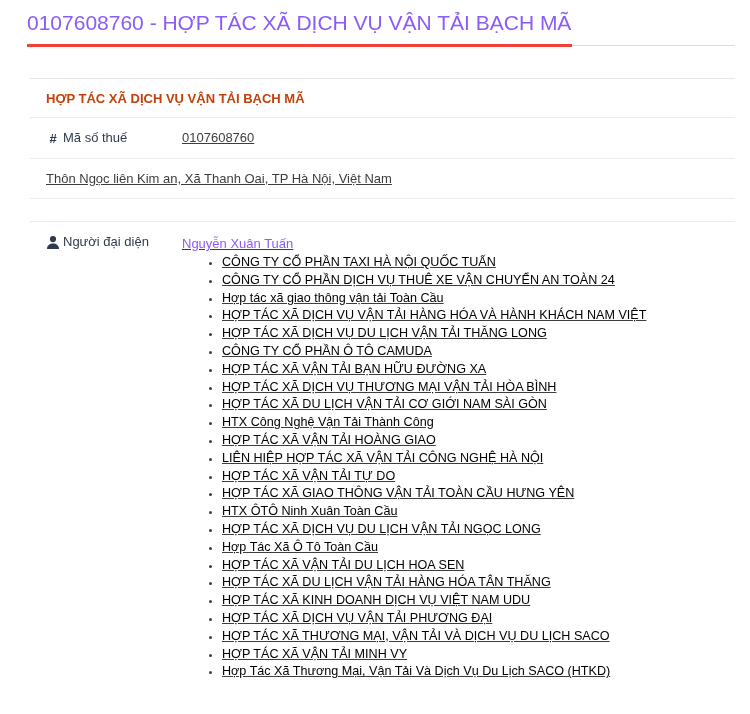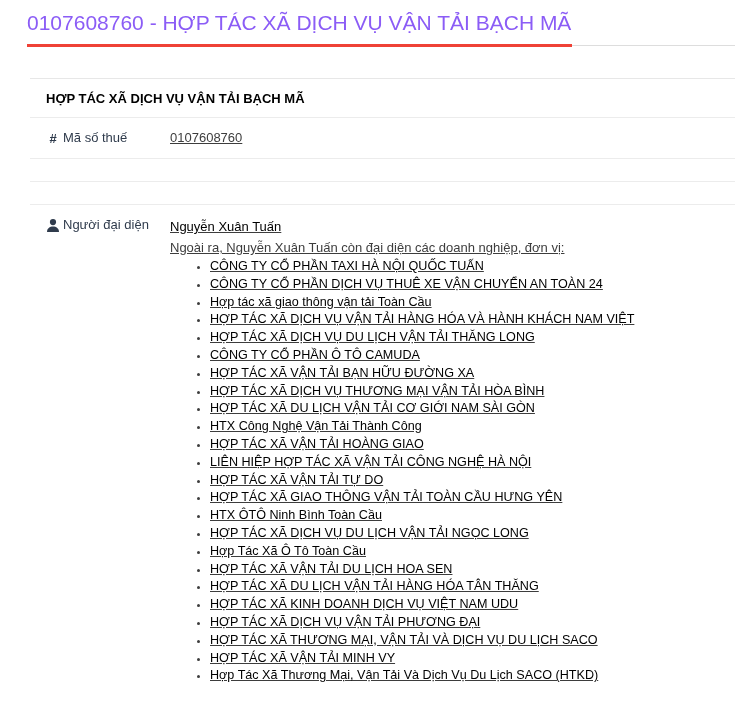--- a/index.html
+++ b/index.html
@@ -33,29 +33,30 @@
   }
   
   .card {
     margin: 31px 15px 0 30px;
     border-top: 1px solid #e7e7e7;
   }
   .section-header {
     padding: 12px 16px 11px 16px;
     font-size: 13px;
     font-weight: bold;
-    color: #000000;
+    color: #c2410c;
     border-bottom: 1px solid #ececec;
   }
   .row {
     display: flex;
     padding: 11px 16px;
     border-bottom: 1px solid #ececec;
     font-size: 13px;
     line-height: 17px;
+    gap: 12px;
   }
   .row:last-child { border-bottom: none; }
   .row-label {
     flex: none;
     width: 124px;
     color: #2f3b4c;
     white-space: nowrap;
   }
   .row-value {
     flex: 1;
@@ -70,21 +71,21 @@
     text-align: center;
     vertical-align: -1px;
   }
   .icon.hash { font-weight: 800; font-size: 13px; }
   .icon.info {
     font-family: "Liberation Serif", serif;
     font-weight: 800; font-size: 13px; font-style: normal;
   }
   .icon svg { display: inline-block; vertical-align: -2px; }
   
-  .rep-name { line-height: 21px; color: #000000; }
+  .rep-name { line-height: 21px; color: #8b5cf6; }
   .rep-note { line-height: 21px; color: #3d3d3d; }
   ul.companies {
     margin: 0;
     padding: 0 0 0 40px;
     list-style: disc;
   }
   ul.companies li {
     font-size: 12.6px;
     line-height: 17.8px;
     color: #000000;
@@ -106,35 +107,35 @@
   <div class="section-header">HỢP TÁC XÃ DỊCH VỤ VẬN TẢI BẠCH MÃ</div>
 
   <div class="row">
     <div class="row-label">
       <span class="icon hash">#</span><span>Mã số thuế</span>
     </div>
     <div class="row-value">0107608760</div>
   </div>
 
   <div class="row">
+    <div class="row-value">Thôn Ngọc liên Kim an, Xã Thanh Oai, TP Hà Nội, Việt Nam</div>
   </div>
 
   <div class="row">
   </div>
 
   <div class="row">
     <div class="row-label">
       <span class="icon"><svg width="12" height="13" viewBox="0 0 12 13">
             <circle cx="6" cy="3.1" r="3.1" fill="#2f3b4c"></circle>
             <path fill="#2f3b4c" d="M0 13c0-3.4 2.7-5.4 6-5.4s6 2 6 5.4z"></path>
           </svg></span><span>Người đại diện</span>
     </div>
     <div class="row-value">
       <div class="rep-name">Nguyễn Xuân Tuấn</div>
-      <div class="rep-note">Ngoài ra, Nguyễn Xuân Tuấn còn đại diện các doanh nghiệp, đơn vị:</div>
       <ul class="companies">
 
           <li>CÔNG TY CỔ PHẦN TAXI HÀ NỘI QUỐC TUẤN</li>
 
           <li>CÔNG TY CỔ PHẦN DỊCH VỤ THUÊ XE VẬN CHUYỂN AN TOÀN 24</li>
 
           <li>Hợp tác xã giao thông vận tải Toàn Cầu</li>
 
           <li>HỢP TÁC XÃ DỊCH VỤ VẬN TẢI HÀNG HÓA VÀ HÀNH KHÁCH NAM VIỆT</li>
 
@@ -151,21 +152,21 @@
           <li>HTX Công Nghệ Vận Tải Thành Công</li>
 
           <li>HỢP TÁC XÃ VẬN TẢI HOÀNG GIAO</li>
 
           <li>LIÊN HIỆP HỢP TÁC XÃ VẬN TẢI CÔNG NGHỆ HÀ NỘI</li>
 
           <li>HỢP TÁC XÃ VẬN TẢI TỰ DO</li>
 
           <li>HỢP TÁC XÃ GIAO THÔNG VẬN TẢI TOÀN CẦU HƯNG YÊN</li>
 
-          <li>HTX ÔTÔ Ninh Bình Toàn Cầu</li>
+          <li>HTX ÔTÔ Ninh Xuân Toàn Cầu</li>
 
           <li>HỢP TÁC XÃ DỊCH VỤ DU LỊCH VẬN TẢI NGỌC LONG</li>
 
           <li>Hợp Tác Xã Ô Tô Toàn Cầu</li>
 
           <li>HỢP TÁC XÃ VẬN TẢI DU LỊCH HOA SEN</li>
 
           <li>HỢP TÁC XÃ DU LỊCH VẬN TẢI HÀNG HÓA TÂN THĂNG</li>
 
           <li>HỢP TÁC XÃ KINH DOANH DỊCH VỤ VIỆT NAM UDU</li>

